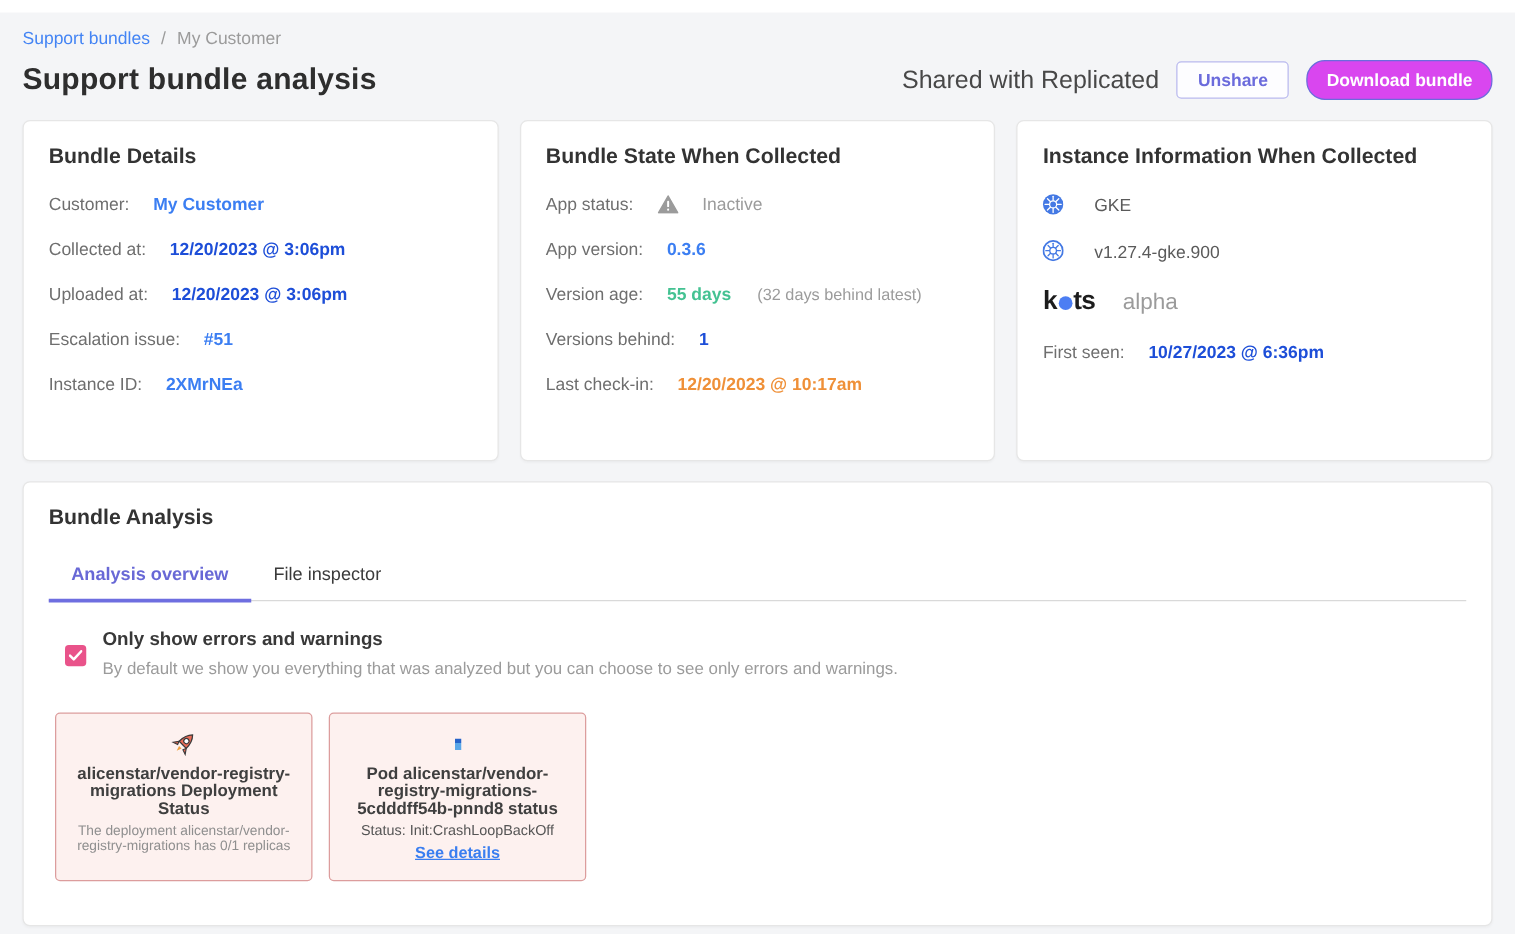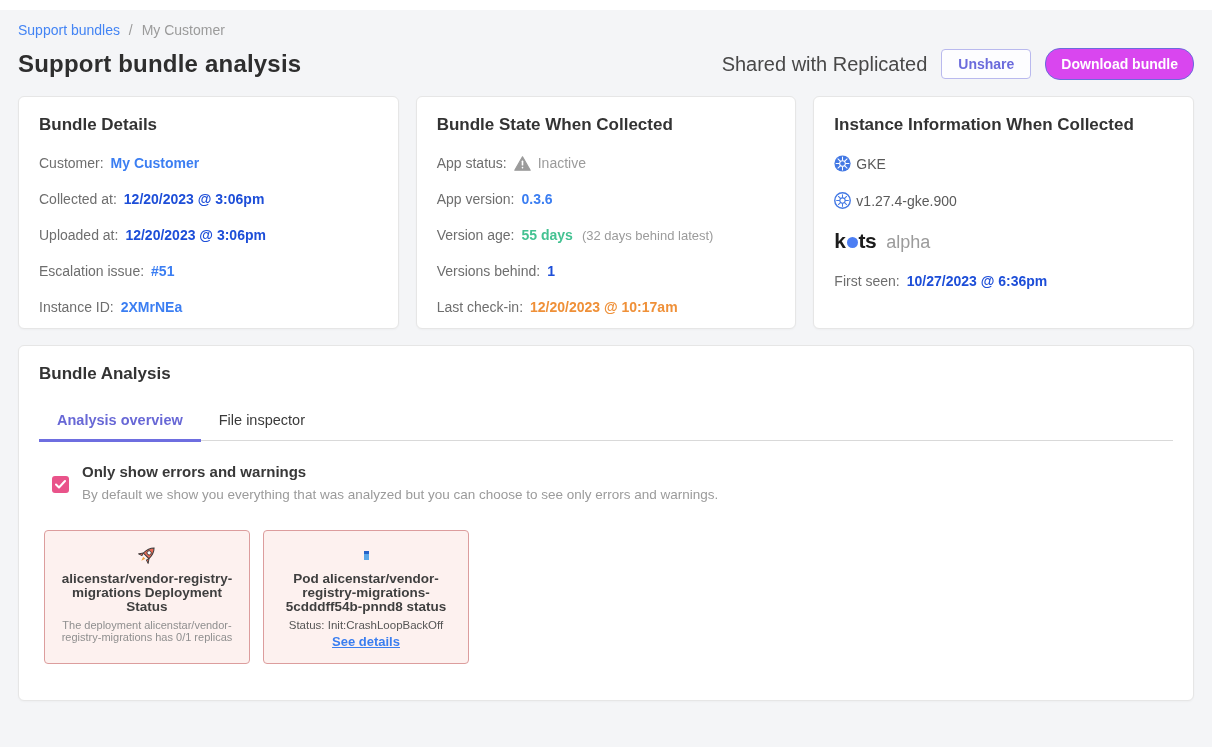--- a/index.html
+++ b/index.html
@@ -33,36 +33,36 @@
     font-family:inherit; font-size:14px; font-weight:700; color:#ffffff;
     background:#d946ef; border:1px solid #6b6bdc; border-radius:15px;
     padding:7px 15px; cursor:pointer;
   }
 
   
   .cards-row { margin-top:16px; display:flex; gap:17px; }
   .card {
     background:#fff; border:1px solid #e6e6e6; border-radius:6px;
     box-shadow:0 1px 2px rgba(0,0,0,.03);
-    padding:18px 20px; flex:1; height:233px;
+    padding:18px 20px; flex:1; height:273px;
   }
   .card h2 { margin:0; font-size:17px; font-weight:700; color:#333; }
-  .row { margin-top:20px; font-size:14px; color:#6e6e6e; display:flex; align-items:center; white-space:nowrap; }
+  .row { margin-top:20px; font-size:14px; color:#6e6e6e; display:flex; align-items:center; white-space:nowrap;gap:12px; }
   .row .lbl { margin-right:7px; }
   .row b { color:#1d4ed8; font-weight:700; }
   .row .link { color:#3b7ef2; font-weight:600; text-decoration:none; cursor:pointer; }
   .row .muted { color:#9b9b9b; }
   .row .green { color:#44c292; font-weight:600; }
   .row .orange { color:#ef9038; font-weight:600; }
   .row .note { color:#9b9b9b; font-size:13px; margin-left:9px; }
   .row .plain { color:#5a5a5a; }
   .warn-icon { display:inline-flex; margin-right:7px; }
 
   
-  .icon-row { gap:5px; }
+  .icon-row { gap:24px; }
   .k8s-icon { display:inline-flex; width:17px; height:17px; }
   .kots-row { align-items:baseline; }
   .kots-wordmark { font-size:21px; font-weight:800; color:#1c1c1c; letter-spacing:-0.5px; display:inline-flex; align-items:center; }
   .kots-o { display:inline-block; width:11px; height:11px; border-radius:50%; background:#4c7ef3; margin:2px 1px 0; }
   .channel { font-size:18px; margin-left:10px; }
 
   
   .analysis { margin-top:16px; height:356px; flex:none; }
   .tabs { margin-top:18px; display:flex; border-bottom:1px solid #d9d9d9; }
   .tab { padding:10px 18px 11px; font-size:14.5px; color:#3a3a3a; cursor:pointer;

